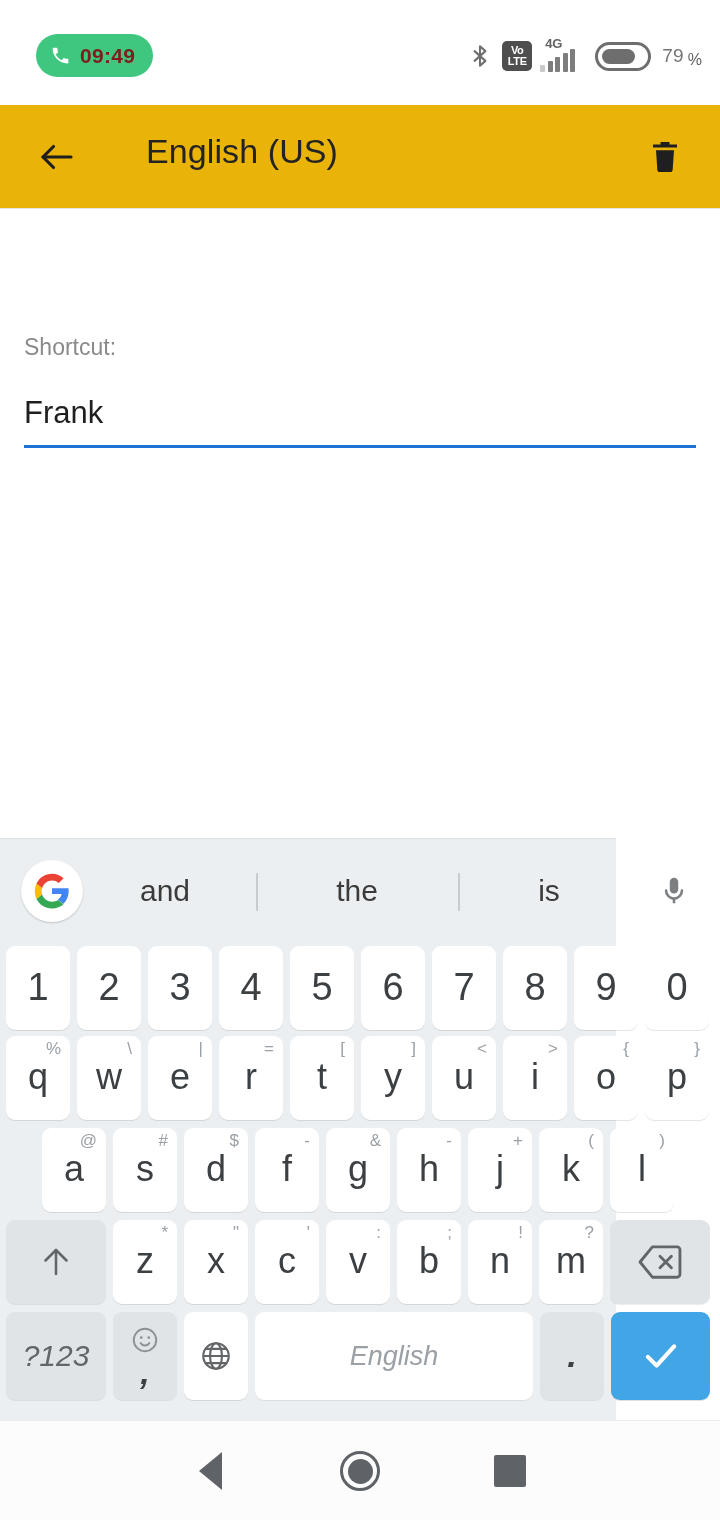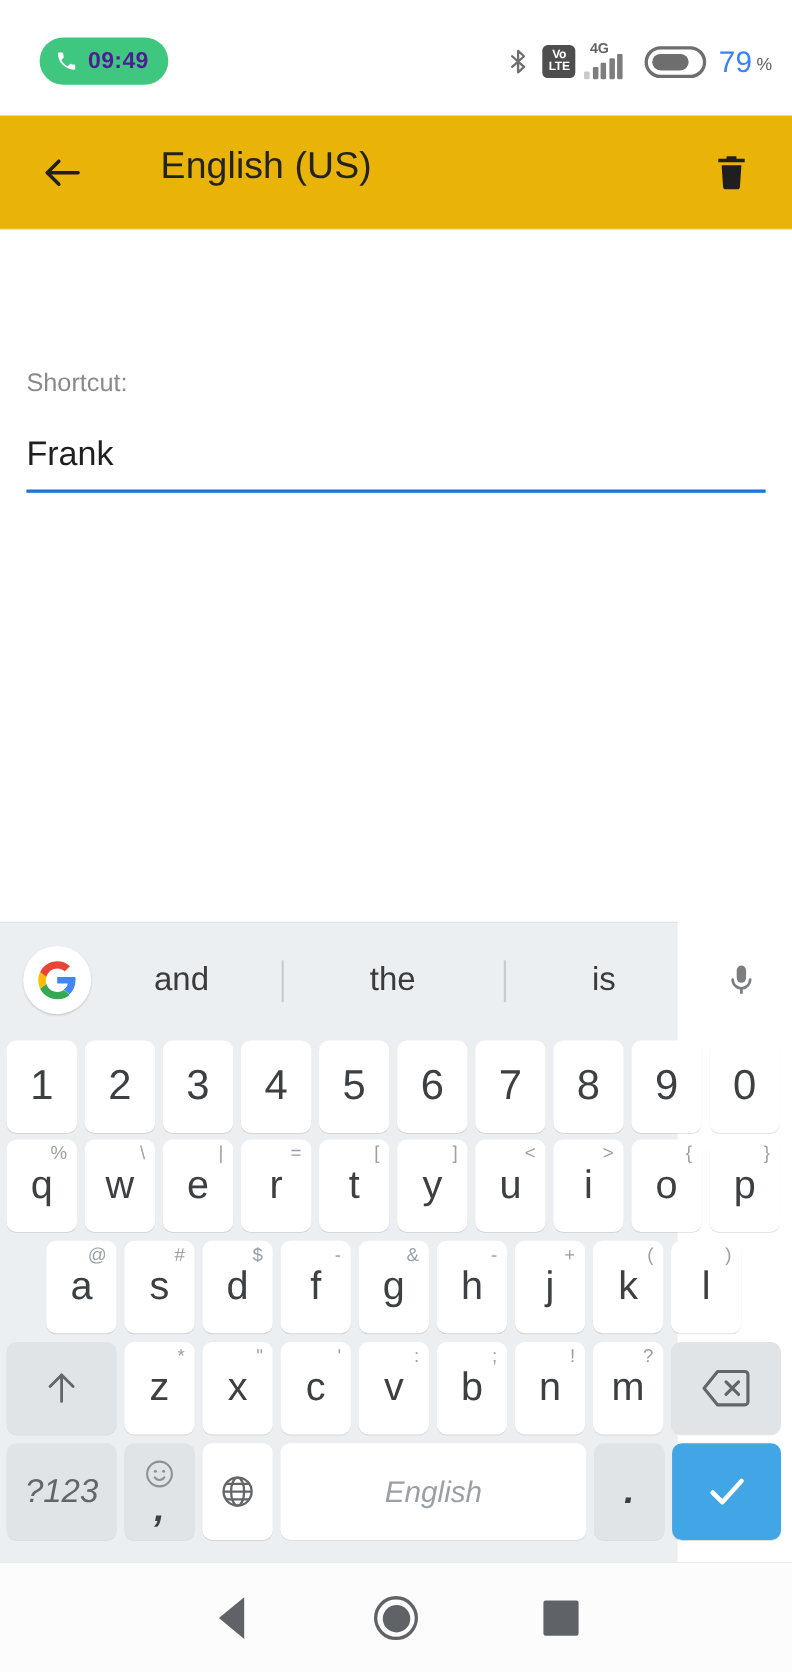--- a/index.html
+++ b/index.html
@@ -17,21 +17,21 @@
     position:absolute; top:0; left:0; width:720px; height:105px;
     background:#fff;
   }
   .call-pill {
     position:absolute; left:36px; top:34px;
     height:43px; padding:0 18px 0 14px;
     background:#3fc77f; border-radius:22px;
     display:flex; align-items:center; gap:9px;
   }
   .call-pill .phone-ic { width:21px; height:21px; display:block; }
-  .call-time { color:#4c1d95; font-size:21px; font-weight:bold; letter-spacing:.3px; }
+  .call-time { color:#7f1d1d; font-size:21px; font-weight:bold; letter-spacing:.3px; }
 
   .status-right {
     position:absolute; right:18px; top:34px;
     display:flex; align-items:center; gap:0px; height:44px;
   }
   .bt-ic { width:26px; height:30px; margin-right:9px; }
   .volte-box {
     width:30px; height:30px; background:#4e4e4e; border-radius:5px;
     display:flex; flex-direction:column; align-items:center; justify-content:center;
     color:#fff; line-height:1; margin-right:7px;
@@ -47,21 +47,21 @@
   .sig-bars i { display:block; width:5px; background:#7d7d7d; border-radius:1px; }
   .sig-bars i.dim { background:#c9c9c9; }
   .battery {
     position:relative; width:56px; height:29px;
     border:3px solid #6e6e6e; border-radius:15px; margin-right:11px;
   }
   .battery:after {
     content:""; position:absolute; left:4px; top:4px; bottom:4px;
     width:33px; background:#6e6e6e; border-radius:9px;
   }
-  .batt-num { font-size:27px; color:#3b82f6; letter-spacing:.2px; }
+  .batt-num { font-size:19px; color:#737373; letter-spacing:.2px; }
   .batt-pct { font-size:16px; color:#5f5f5f; margin-left:4px; margin-top:7px; }
 
   
   .appbar {
     position:absolute; top:105px; left:0; width:720px; height:104px;
     background:#eab308; border-bottom:1px solid #e6e6e6;
   }
   .back-btn {
     position:absolute; left:30px; top:28px; width:54px; height:48px;
     display:flex; align-items:center; justify-content:center;

